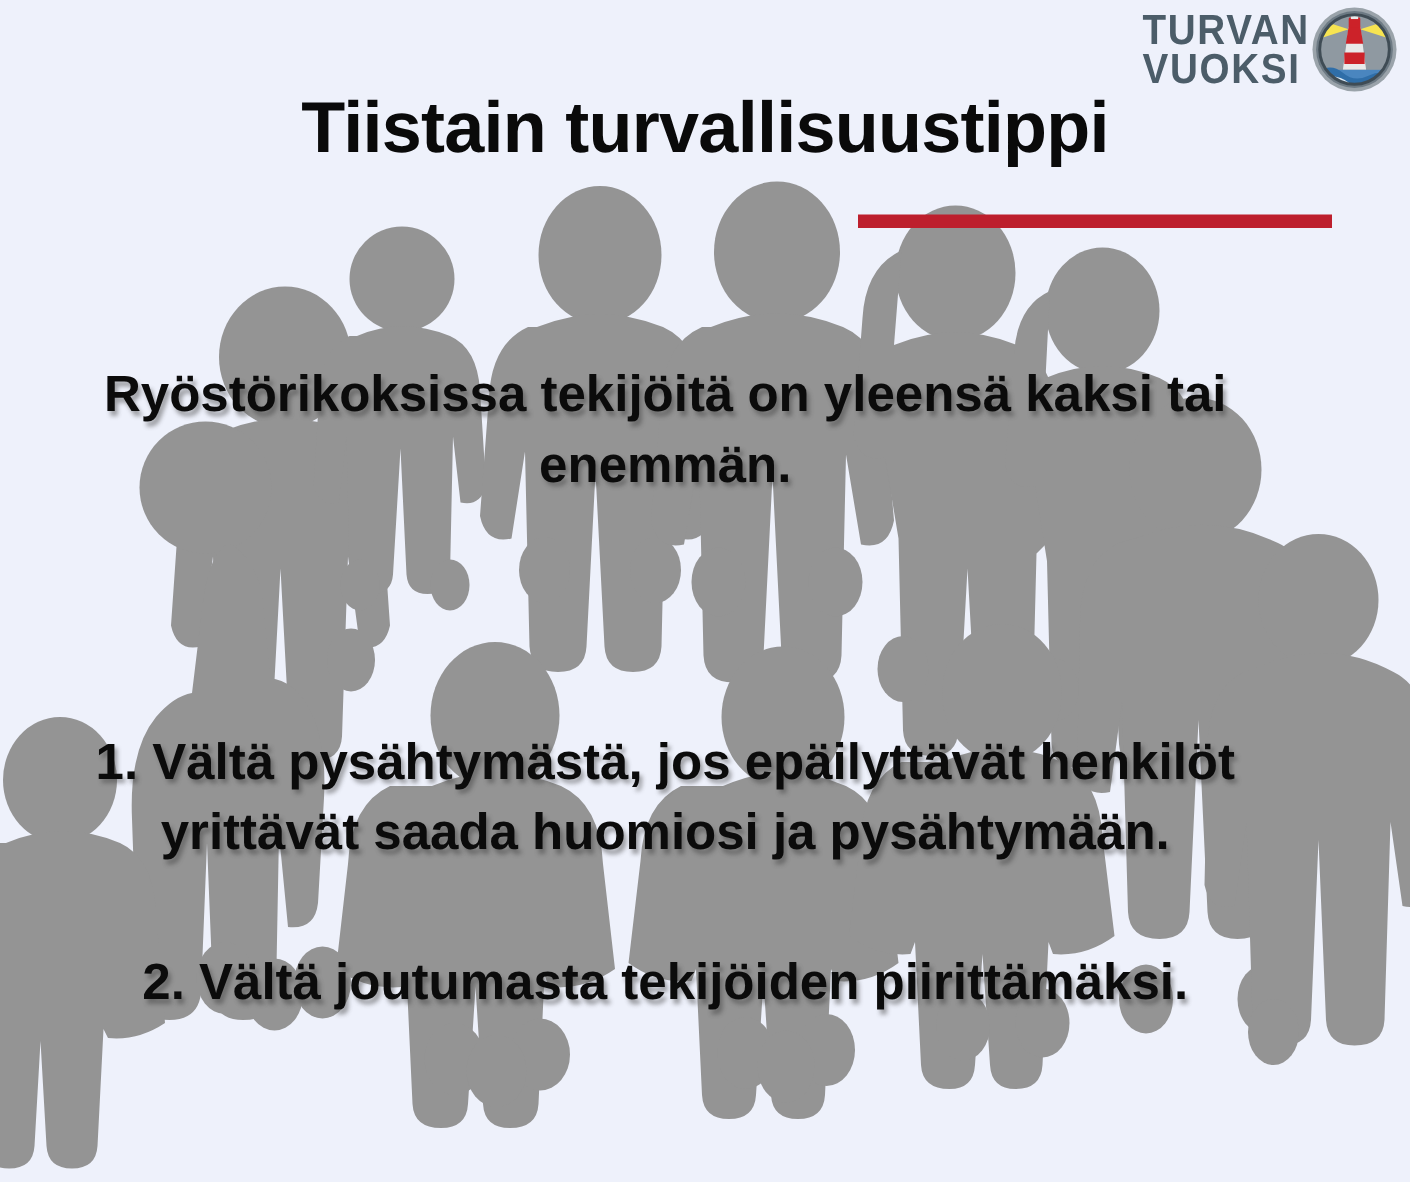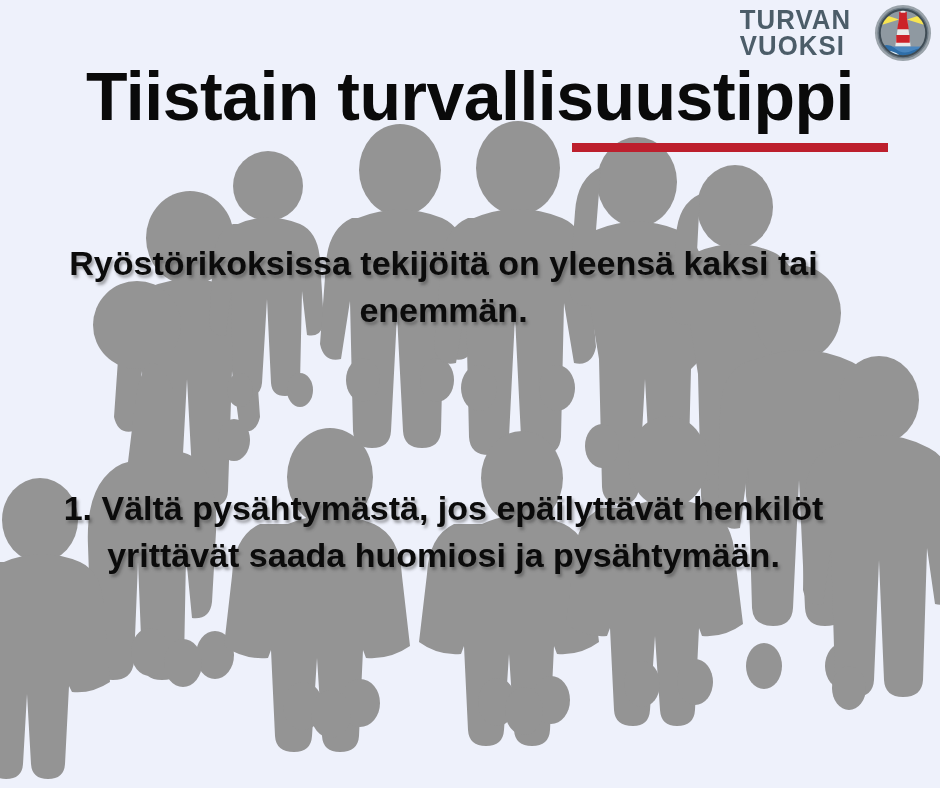--- a/index.html
+++ b/index.html
@@ -29,21 +29,21 @@
   #crowd .fig { fill: #949494; }
 
   
   #logo {
     position: absolute;
     top: 4px;
     right: 8px;
     z-index: 5;
     display: flex;
     align-items: center;
-    gap: 23px;
+    gap: 1px;
   }
   #logo .wordmark {
     display: flex;
     flex-direction: column;
     align-items: flex-start;
     line-height: 0.92;
     color: #4c5d69;
     font-weight: bold;
     font-size: 28px;
     letter-spacing: 1.2px;
@@ -56,21 +56,21 @@
 
   
   #title {
     position: absolute;
     left: 0;
     top: 62px;
     width: 940px;
     z-index: 6;
     text-align: center;
     color: #0a0a0a;
-    font-size: 68px;
+    font-size: 48px;
     font-weight: bold;
     letter-spacing: -0.5px;
     line-height: 1;
     white-space: nowrap;
   }
   #title-underline {
     position: absolute;
     left: 572px;
     top: 143px;
     width: 316px;
@@ -226,14 +226,15 @@
     </svg>
   </div>
 
   <div id="title">Tiistain turvallisuustippi</div>
   <div id="title-underline"></div>
 
   <div class="body-block" id="intro-text">Ryöstörikoksissa tekijöitä on yleensä kaksi tai enemmän.</div>
 
   <div class="body-block" id="tip-1">1. Vältä pysähtymästä, jos epäilyttävät henkilöt yrittävät saada huomiosi ja pysähtymään.</div>
 
+  <div class="body-block" id="tip-2">2. Vältä joutumasta tekijöiden piirittämäksi.</div>
 
 </div>
 
 </body></html>

